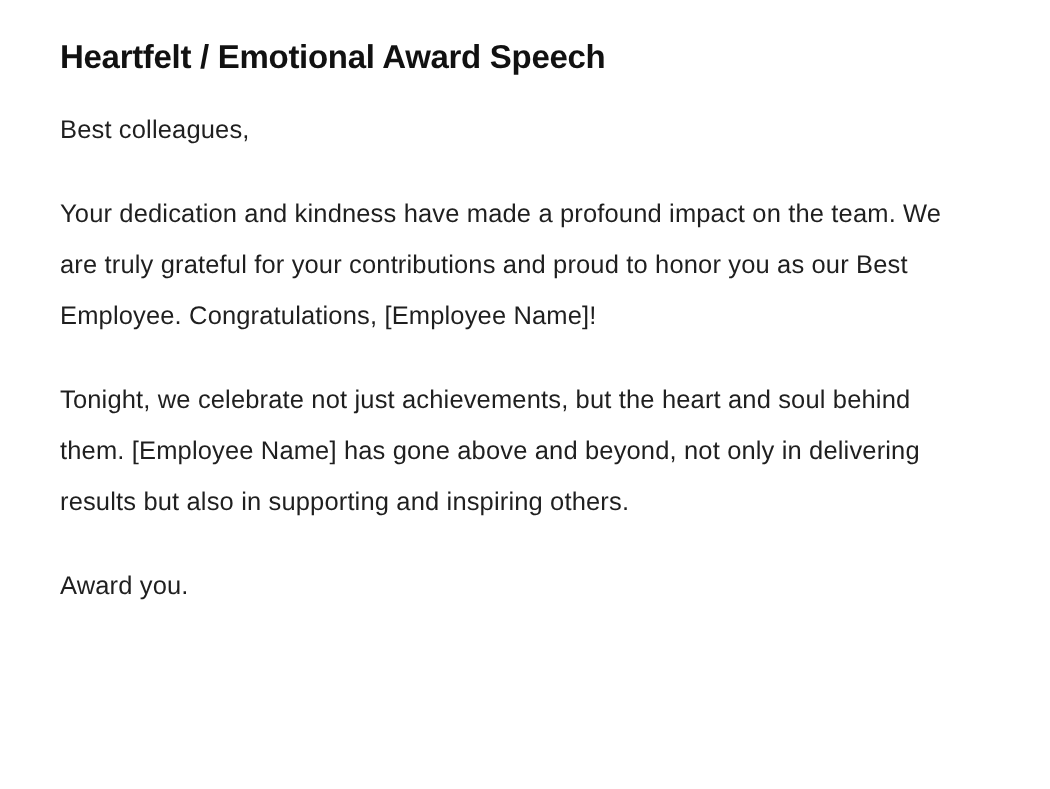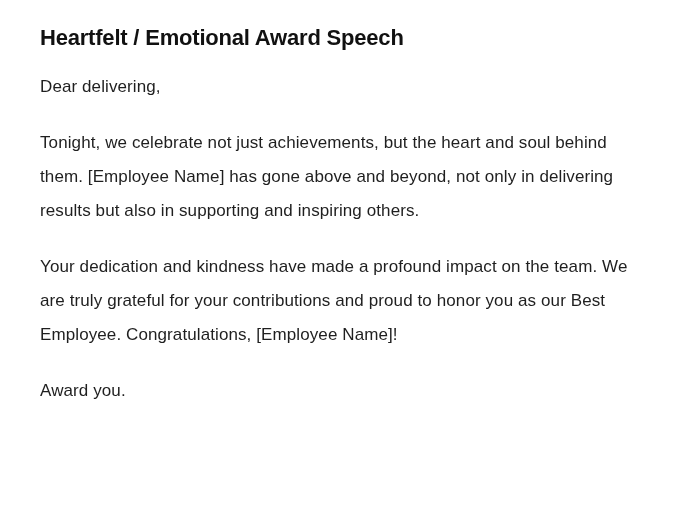--- a/index.html
+++ b/index.html
@@ -35,20 +35,20 @@
     margin: 0 0 22px 0;
     max-width: 600px;
   }
 </style>
 </head>
 <body>
 
 <div class="page">
   <h1 class="doc-title">Heartfelt / Emotional Award Speech</h1>
 
-  <p class="doc-paragraph">Dear delivering,</p>
+  <p class="doc-paragraph">Best colleagues,</p>
+
+  <p class="doc-paragraph">Your dedication and kindness have made a profound impact on the team. We are truly grateful for your contributions and proud to honor you as our Best Employee. Congratulations, [Employee Name]!</p>
 
   <p class="doc-paragraph">Tonight, we celebrate not just achievements, but the heart and soul behind them. [Employee Name] has gone above and beyond, not only in delivering results but also in supporting and inspiring others.</p>
-
-  <p class="doc-paragraph">Your dedication and kindness have made a profound impact on the team. We are truly grateful for your contributions and proud to honor you as our Best Employee. Congratulations, [Employee Name]!</p>
 
   <p class="doc-paragraph">Award you.</p>
 </div>
 
 </body></html>

